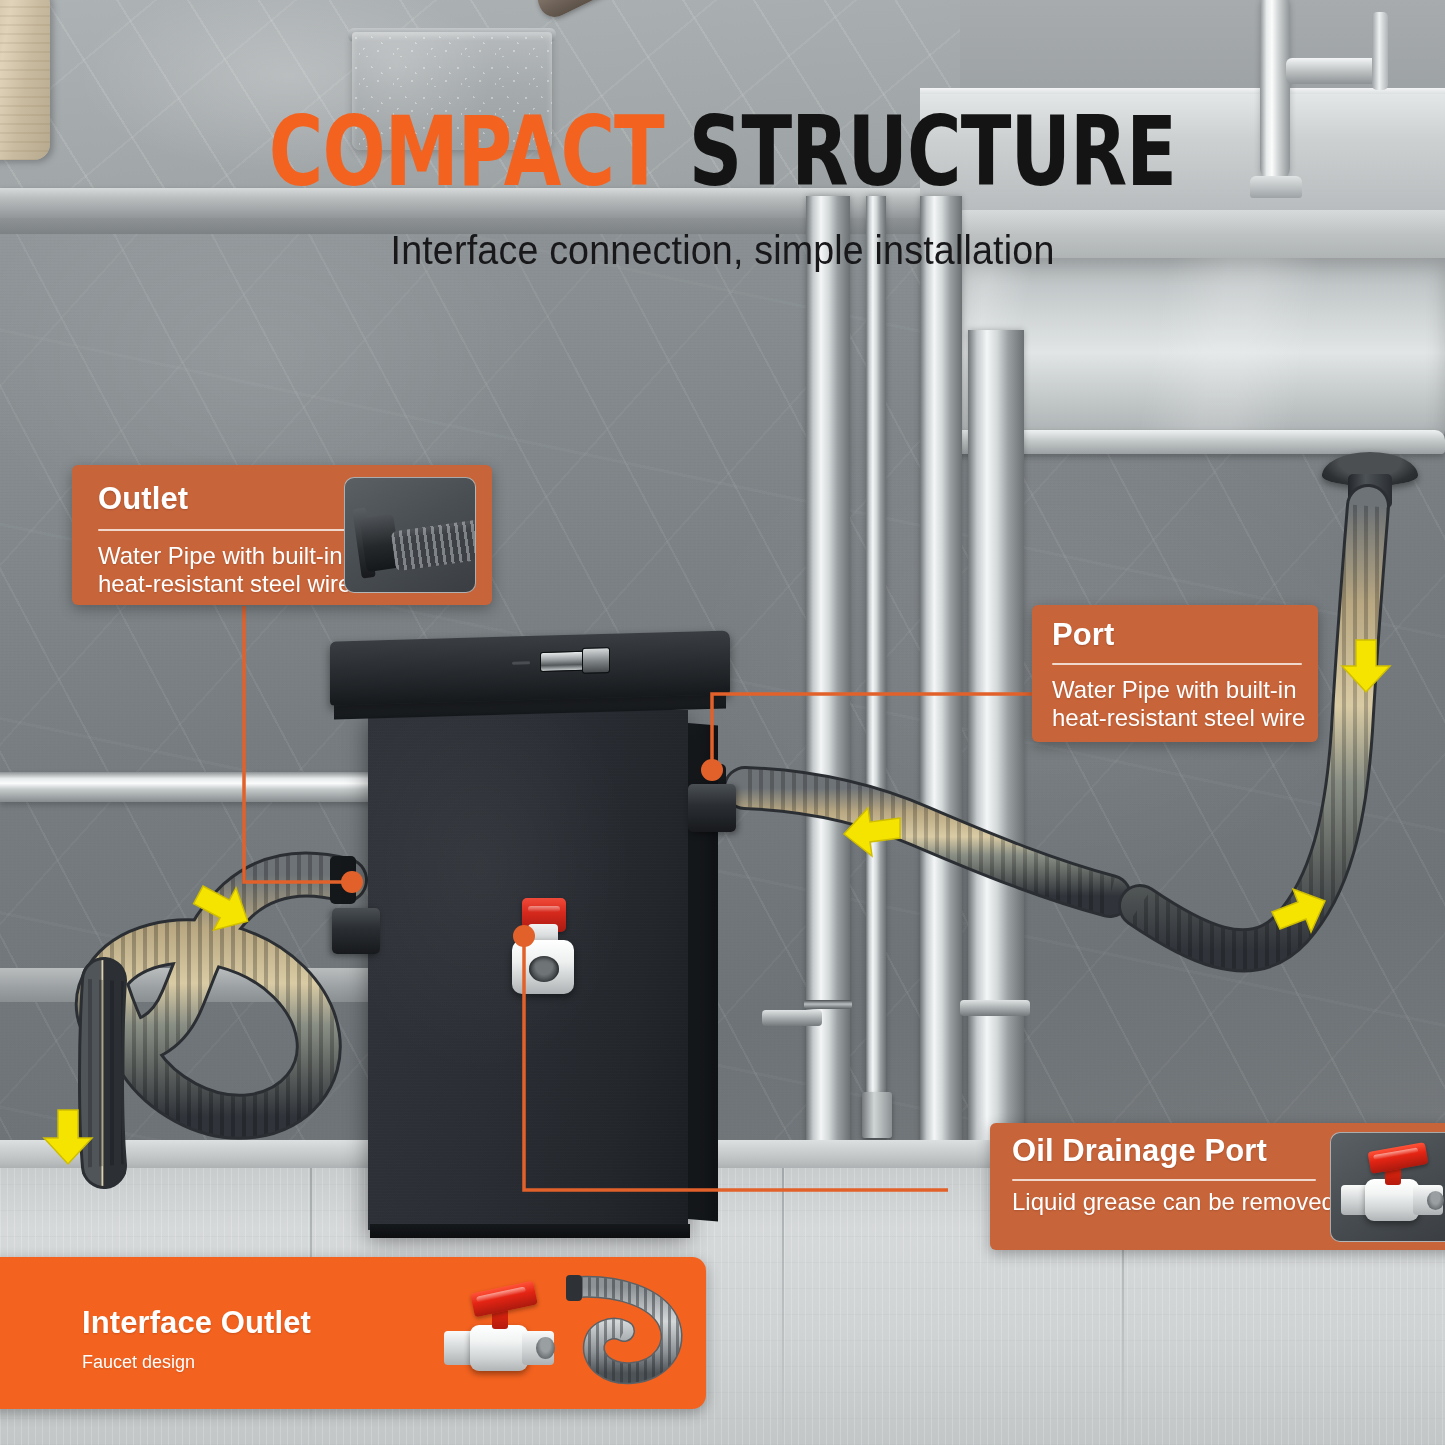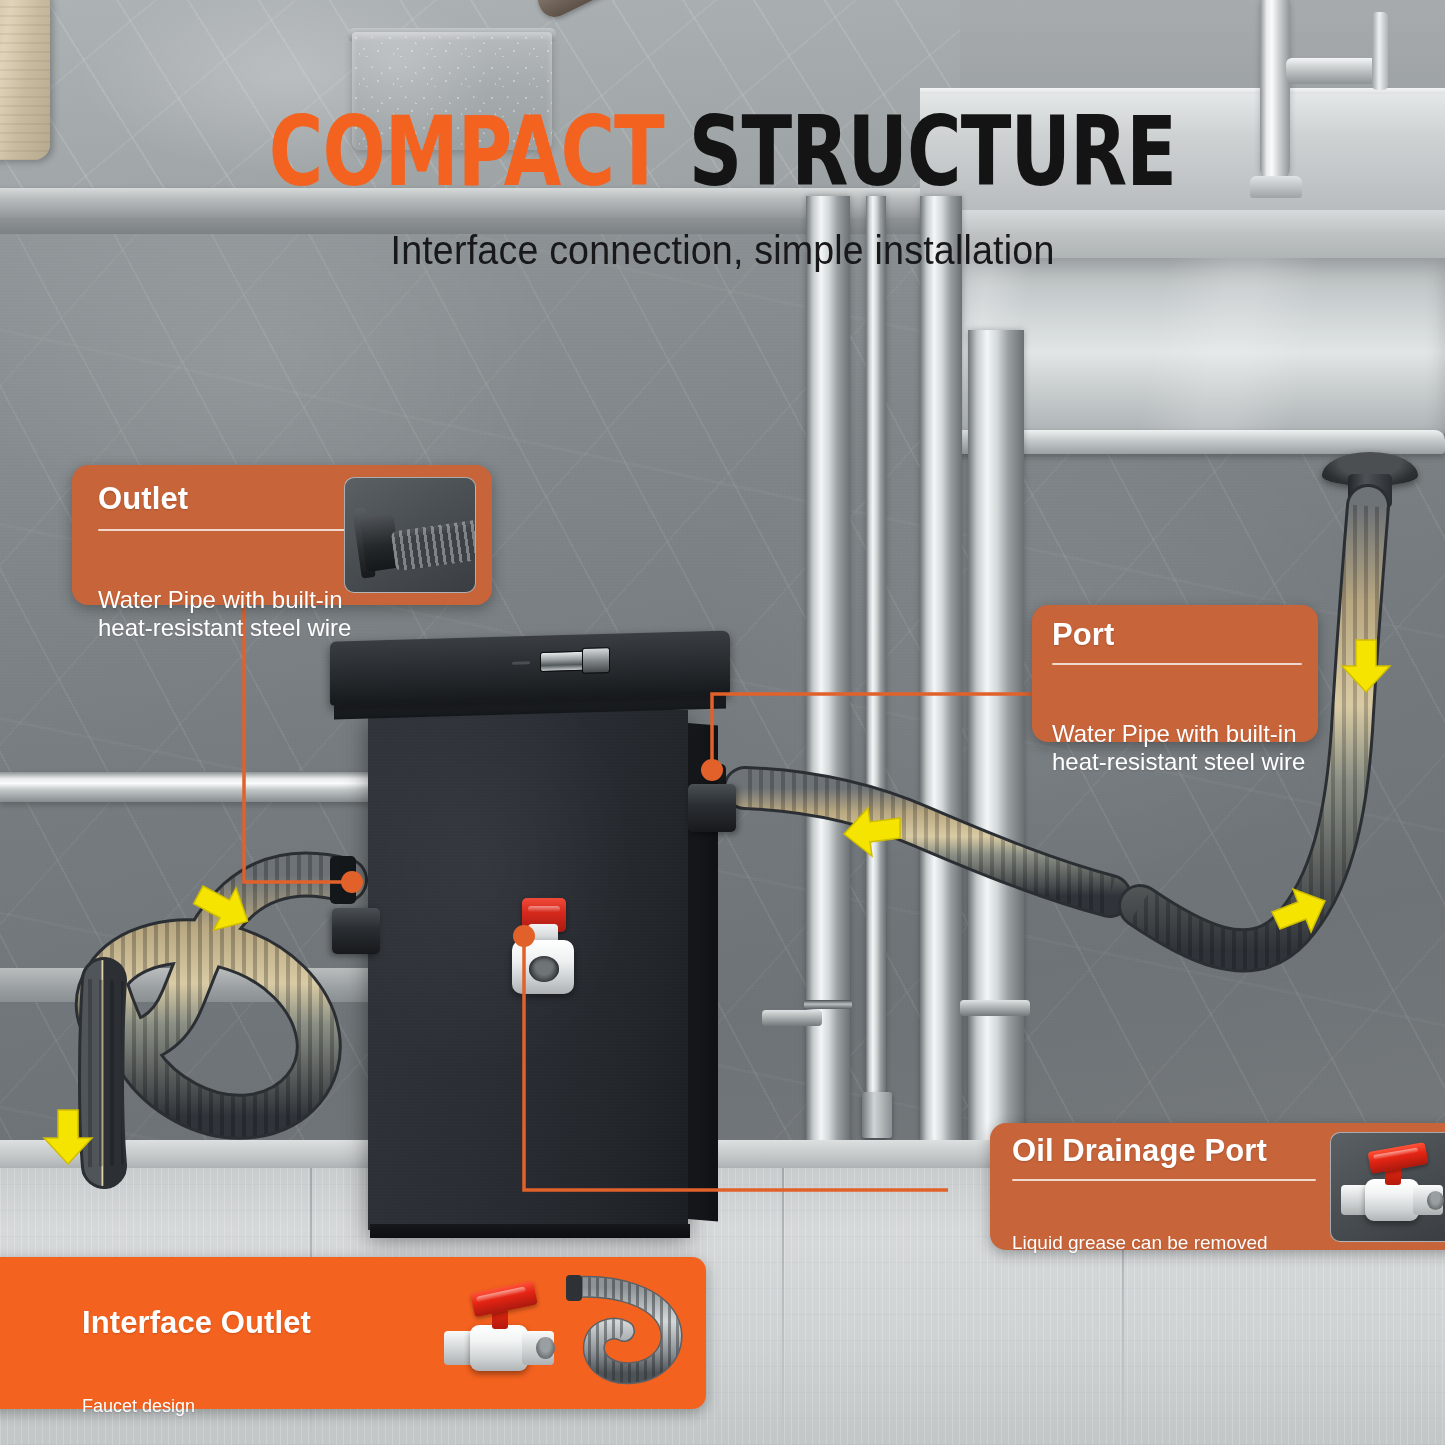--- a/index.html
+++ b/index.html
@@ -305,34 +305,34 @@
   .valve-handle:after{
     content:""; position:absolute; left:6px; top:8px; width:32px; height:6px; border-radius:3px;
     background:linear-gradient(180deg,rgba(255,255,255,.45),rgba(255,255,255,0));
   }
 
   
   .hose-svg{ position:absolute; left:0; top:0; width:1445px; height:1445px; pointer-events:none; }
 
   
   .callout{
-    position:absolute; border-radius:16px;
+    position:absolute; border-radius:6px;
     box-shadow:0 4px 14px rgba(0,0,0,.30);
     color:#fff;
   }
   .callout.muted{ background:#c8643a; }
   .callout.muted .co-sep{ background:rgba(255,255,255,.75); }
   .callout.bright{ background:#f4621f; }
 
   .co-title{
     font-weight:bold; line-height:1.05; letter-spacing:.1px;
     text-shadow:0 1px 2px rgba(0,0,0,.18);
   }
   .co-sep{ height:2px; background:rgba(255,255,255,.8); border-radius:1px; }
-  .co-desc{ line-height:1.26; text-shadow:0 1px 2px rgba(0,0,0,.14);margin-top:44px; }
+  .co-desc{ line-height:1.26; text-shadow:0 1px 2px rgba(0,0,0,.14); }
 
   .thumb{
     position:absolute; border-radius:10px;
     background:linear-gradient(150deg,#5b6064 0%,#4a4f53 45%,#3a3e42 100%);
     border:1.5px solid rgba(255,255,255,.55);
     overflow:hidden;
   }
 
   
   .t1-fitting{
@@ -589,21 +589,21 @@
   <div class="callout muted" style="left:1032px; top:605px; width:286px; height:137px;">
     <div class="co-title" style="position:absolute; left:20px; top:14px; font-size:31px;">Port</div>
     <div class="co-sep" style="position:absolute; left:20px; top:58px; width:250px;"></div>
     <div class="co-desc" style="position:absolute; left:20px; top:70px; font-size:24px;">Water Pipe with built-in</div>
     <div class="co-desc" style="position:absolute; left:20px; top:98px; font-size:24px;">heat-resistant steel wire</div>
   </div>
 
   <div class="callout muted" style="left:990px; top:1123px; width:474px; height:127px;">
     <div class="co-title" style="position:absolute; left:22px; top:12px; font-size:31px;">Oil Drainage Port</div>
     <div class="co-sep" style="position:absolute; left:22px; top:56px; width:304px;"></div>
-    <div class="co-desc" style="position:absolute; left:22px; top:64px; font-size:19px;">Liquid grease can be removed</div>
+    <div class="co-desc" style="position:absolute; left:22px; top:64px; font-size:24px;">Liquid grease can be removed</div>
 
     <div class="thumb" style="left:340px; top:9px; width:124px; height:110px;">
       <div class="bv" style="left:0;top:0;width:124px;height:110px;">
         <div class="bv-endL" style="left:10px;top:52px;width:34px;height:30px;"></div>
         <div class="bv-body" style="left:34px;top:46px;width:54px;height:42px;"></div>
         <div class="bv-endR" style="left:82px;top:52px;width:30px;height:30px;"></div>
         <div class="bv-hole" style="left:96px;top:58px;width:17px;height:19px;"></div>
         <div class="bv-stem" style="left:54px;top:32px;width:16px;height:20px;"></div>
         <div class="bv-lever" style="left:38px;top:14px;width:58px;height:22px;transform:rotate(-10deg);"></div>
       </div>

